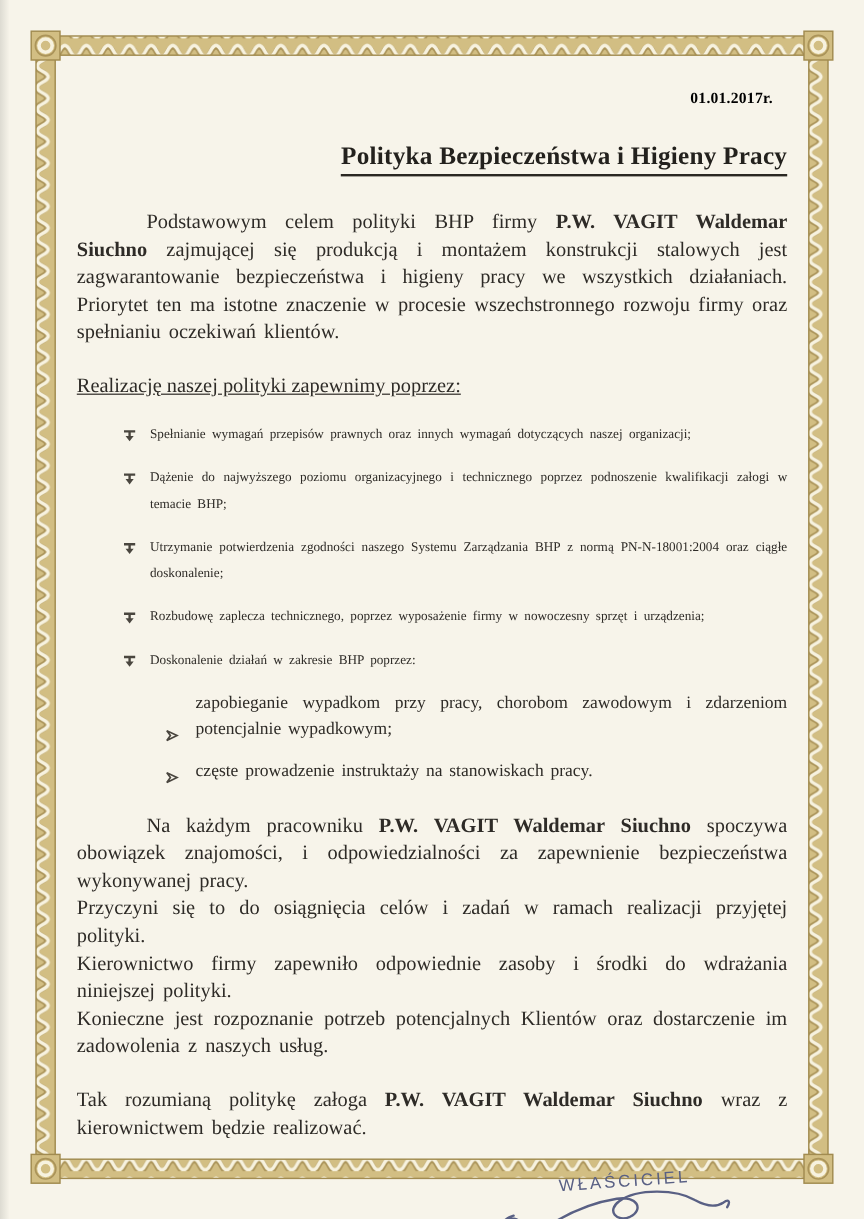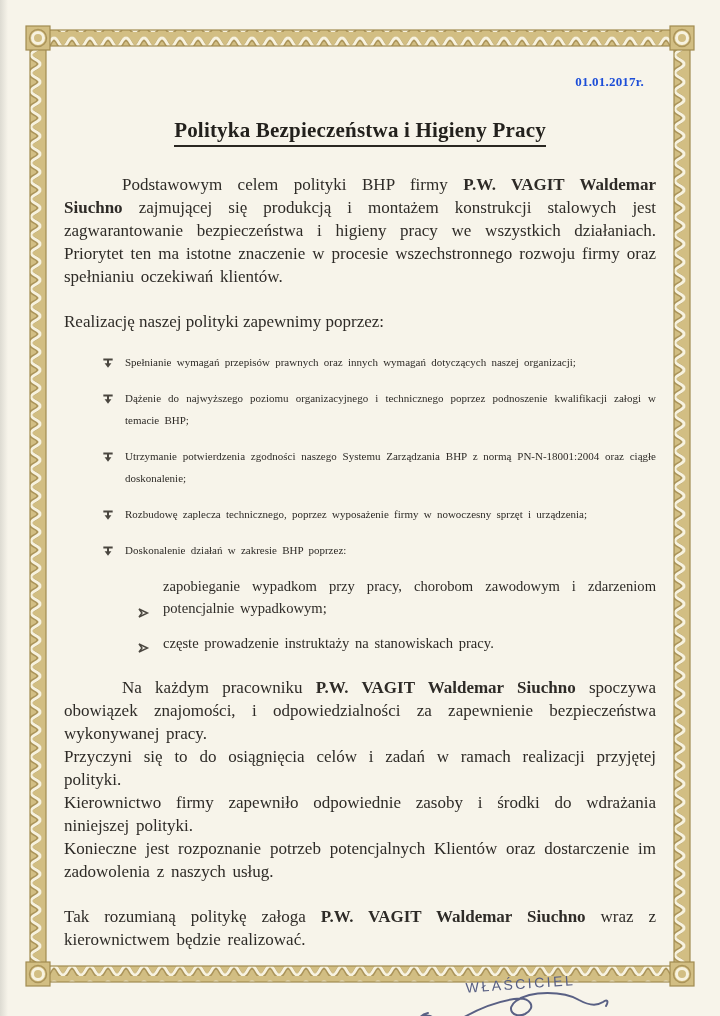--- a/index.html
+++ b/index.html
@@ -9,33 +9,33 @@
     font-family:"Liberation Serif", serif;
     color:#2e2b27;
   }
   .page-edge{position:absolute;left:0;top:0;bottom:0;width:8px;background:linear-gradient(90deg,#dddbd2,#f7f4ea);}
   .frame-svg{position:absolute;left:0;top:0;}
   .content{
     position:absolute;left:64px;top:66px;width:592px;
   }
   .date-row{
     text-align:right;padding-right:12px;margin-top:8px;
-    font-weight:bold;font-size:13px;letter-spacing:.2px;color:#1d4ed8;
+    font-weight:bold;font-size:13px;letter-spacing:.2px;color:#000000;
   }
-  .doc-title-wrap{text-align:center;margin-top:28px;}
+  .doc-title-wrap{text-align:right;margin-top:28px;}
   .doc-title{
     display:inline-block;font-size:21px;font-weight:bold;color:#23211d;
     border-bottom:2.5px solid #2a2722;padding-bottom:2px;letter-spacing:.2px;
   }
   .para{
     margin:0;text-align:justify;font-size:17px;line-height:23px;word-spacing:2.5px;
   }
   .indent{text-indent:58px;}
   .intro{margin-top:26px;}
-  .list-intro{margin-top:22px;text-align:left;word-spacing:normal;}
+  .list-intro{margin-top:22px;text-align:left;word-spacing:normal;text-decoration:underline;}
   .bullets{margin-top:18px;}
   .bullet-row{
     display:flex;align-items:flex-start;margin:0 0 14px 36px;
   }
   .bullet-icon{flex:0 0 16px;margin-top:5px;}
   .bullet-text{
     flex:1;text-align:justify;font-size:11px;line-height:22px;word-spacing:2.5px;padding-left:9px;
   }
   .sub-bullets{margin-top:2px;}
   .sub-row{display:flex;align-items:flex-end;margin:0 0 13px 73px;}

